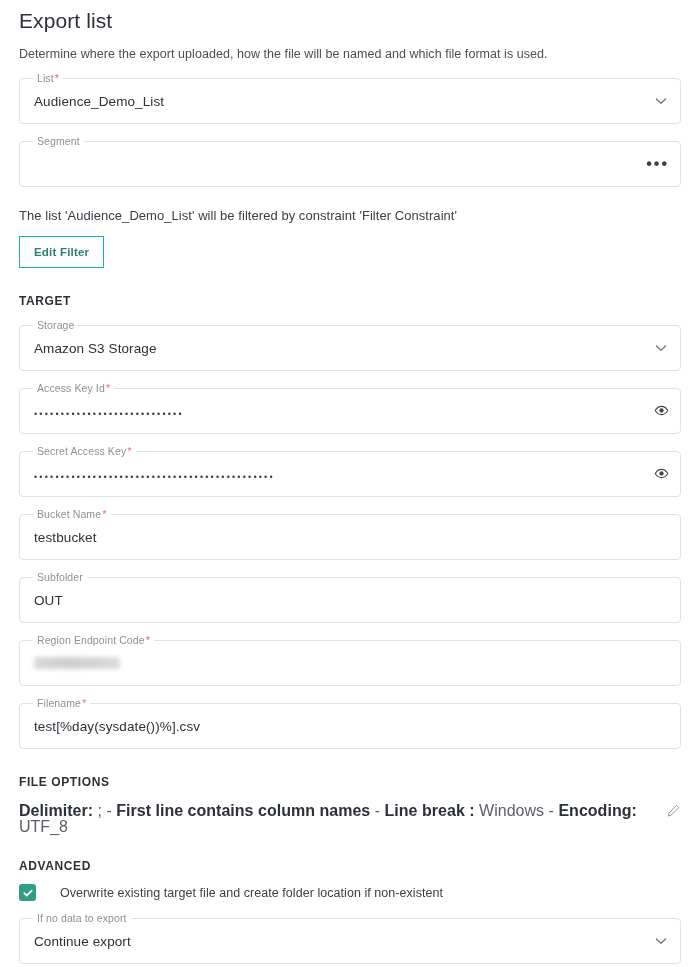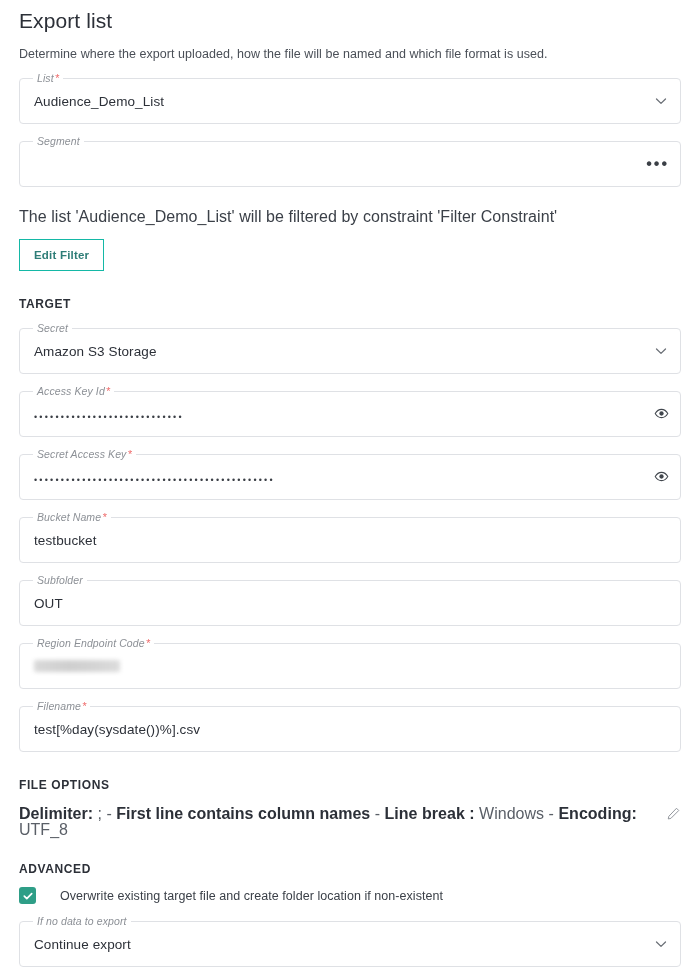--- a/index.html
+++ b/index.html
@@ -51,21 +51,20 @@
     position: absolute;
     top: -7px;
     left: 13px;
     background: #fff;
     padding: 0 4px;
     font-size: 10.5px;
     color: #8c9096;
     line-height: 13px;
     white-space: nowrap;
     letter-spacing: .1px;
-    font-style: italic;
   }
   .field .legend .req {
     color: #ef6a6a;
     font-size: 11px;
     padding-left: 1px;
   }
   .field .value {
     position: absolute;
     left: 14px;
     top: 50%;
@@ -112,21 +111,21 @@
     letter-spacing: 2px;
     font-size: 16px;
     color: #3b3f46;
     line-height: 10px;
     font-weight: 700;
   }
   .eye { width: 15px; height: 15px; display:block; }
 
   
   .constraint-text {
-    font-size: 16px;
+    font-size: 13px;
     color: #3b4048;
     margin: 0;
     padding-top: 21px;
     letter-spacing: .05px;
   }
   .btn-outline {
     margin-top: 13px;
     display: inline-block;
     border: 1px solid #14b8a6;
     color: #2e7d77;
@@ -231,21 +230,21 @@
   </div>
 
   <p class="constraint-text">The list 'Audience_Demo_List' will be filtered by constraint 'Filter Constraint'</p>
 
   <div class="btn-outline">Edit Filter</div>
 
   
   <h2 class="section-head">TARGET</h2>
 
   <div class="field">
-    <span class="legend">Secret</span>
+    <span class="legend">Storage</span>
     <span class="value">Amazon S3 Storage</span>
     <span class="ctrl">
       <span class="chev">
           <svg width="16" height="16" viewBox="0 0 16 16">
             <path d="M3.5 6 L8 10.4 L12.5 6" fill="none" stroke="#6b7077" stroke-width="1.3" stroke-linecap="round" stroke-linejoin="round"></path>
           </svg>
         </span>
     </span>
   </div>
 

